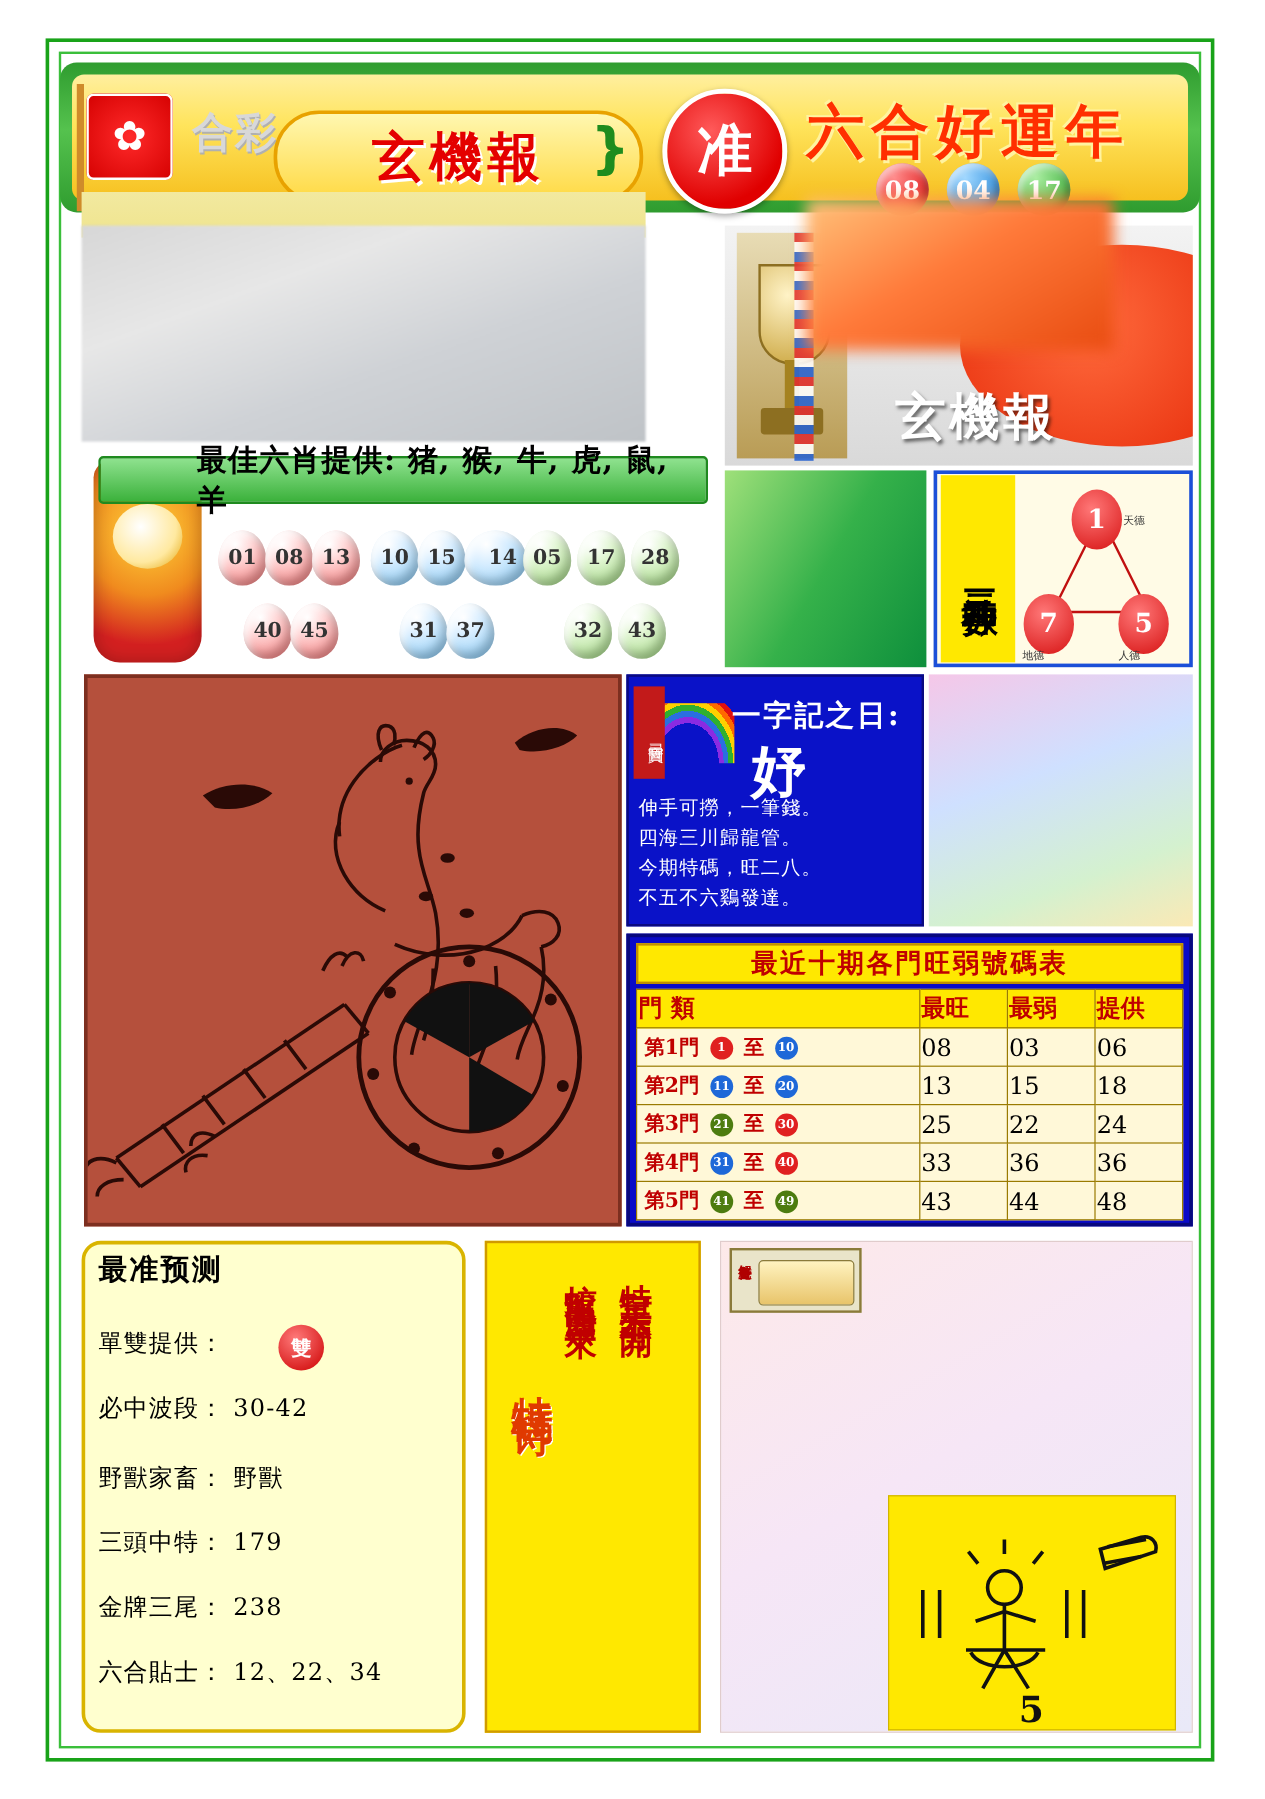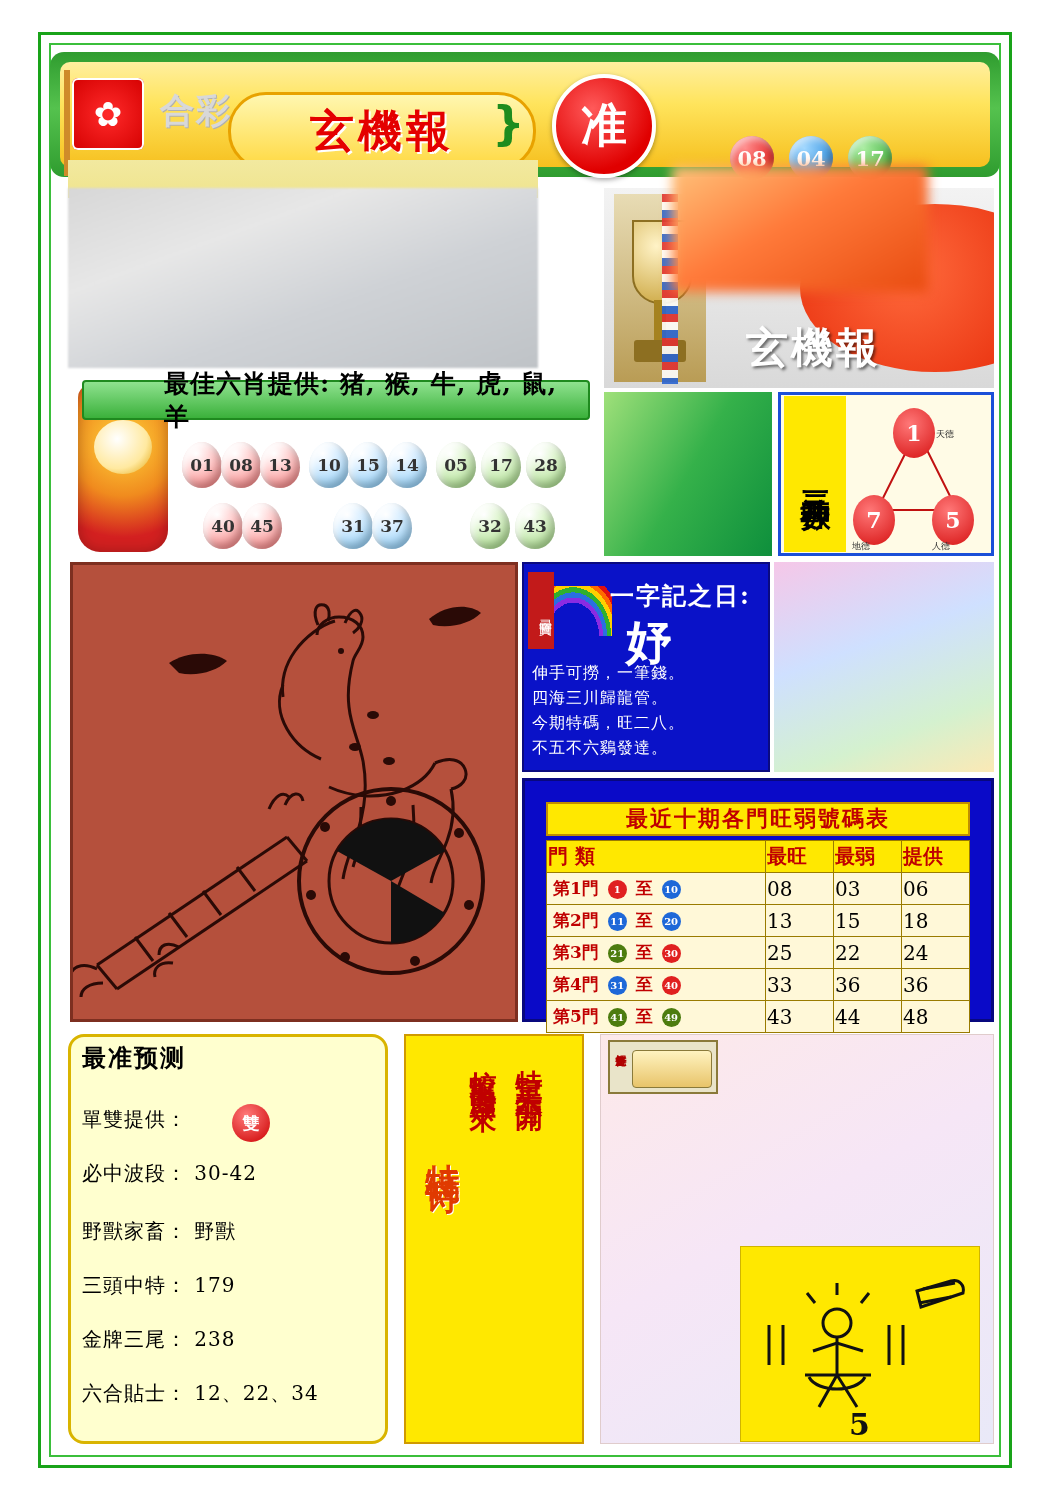--- a/index.html
+++ b/index.html
@@ -248,21 +248,21 @@
     font-size:16px;line-height:25px;color:#ffffff;letter-spacing:1px;
   }
   
   .rightstrip{
     position:absolute;left:774px;top:562px;width:220px;height:210px;
     background:linear-gradient(160deg,#f5c7e8,#cfe0ff 40%,#d4f1cf 75%,#fbe9b5 100%);
   }
   
   .tablewrap{
     position:absolute;left:522px;top:778px;width:472px;height:244px;
-    background:#0a0ac8;border:3px solid #08087e;box-sizing:border-box;padding:21px;
+    background:#0a0ac8;border:3px solid #08087e;box-sizing:border-box;padding:5px;
   }
   .tbl-title{
     height:34px;background:#ffe800;border:2px solid #c08e00;box-sizing:border-box;
     display:flex;align-items:center;justify-content:center;
     font-family:"DejaVu Serif","Liberation Serif",serif;
     font-size:22px;font-weight:bold;color:#c00000;letter-spacing:2px;
   }
   table.mt{
     width:100%;border-collapse:collapse;margin-top:4px;
     background:#fff8d8;
@@ -365,20 +365,21 @@
   <div class="hk-flag">✿</div>
   <div class="banner-sub">合彩</div>
   <div class="brace-l">{</div>
   <div class="title-plate">
     <div class="t">玄機報</div>
   </div>
   <div class="brace-r">}</div>
   <div class="zhun-badge">
     <span>准</span>
   </div>
+  <div class="slogan">六合好運年</div>
   <div class="head-balls">
     <div class="ball red">08</div>
     <div class="ball blue">04</div>
     <div class="ball green">17</div>
   </div>
 
   <div class="blur-left-top"></div>
   <div class="blur-left"></div>
 
   <div class="photo-right">
@@ -397,21 +398,21 @@
   <div class="lion"></div>
   <div class="zodiac-bar">
     <span>最佳六肖提供: 猪, 猴, 牛, 虎, 鼠, 羊</span>
   </div>
 
   <div class="sball red" style="left:182px;top:442px;">01</div>
   <div class="sball red" style="left:221px;top:442px;">08</div>
   <div class="sball red" style="left:260px;top:442px;">13</div>
   <div class="sball blue" style="left:309px;top:442px;">10</div>
   <div class="sball blue" style="left:348px;top:442px;">15</div>
-  <div class="sball blue" style="left:387px;top:442px;">14</div>
+  <div class="sball blue" style="left:387px;top:442px;padding-left:12px;">14</div>
   <div class="sball green" style="left:436px;top:442px;">05</div>
   <div class="sball green" style="left:481px;top:442px;">17</div>
   <div class="sball green" style="left:526px;top:442px;">28</div>
 
   <div class="sball red" style="left:203px;top:503px;">40</div>
   <div class="sball red" style="left:242px;top:503px;">45</div>
   <div class="sball blue" style="left:333px;top:503px;">31</div>
   <div class="sball blue" style="left:372px;top:503px;">37</div>
   <div class="sball green" style="left:470px;top:503px;">32</div>
   <div class="sball green" style="left:515px;top:503px;">43</div>

